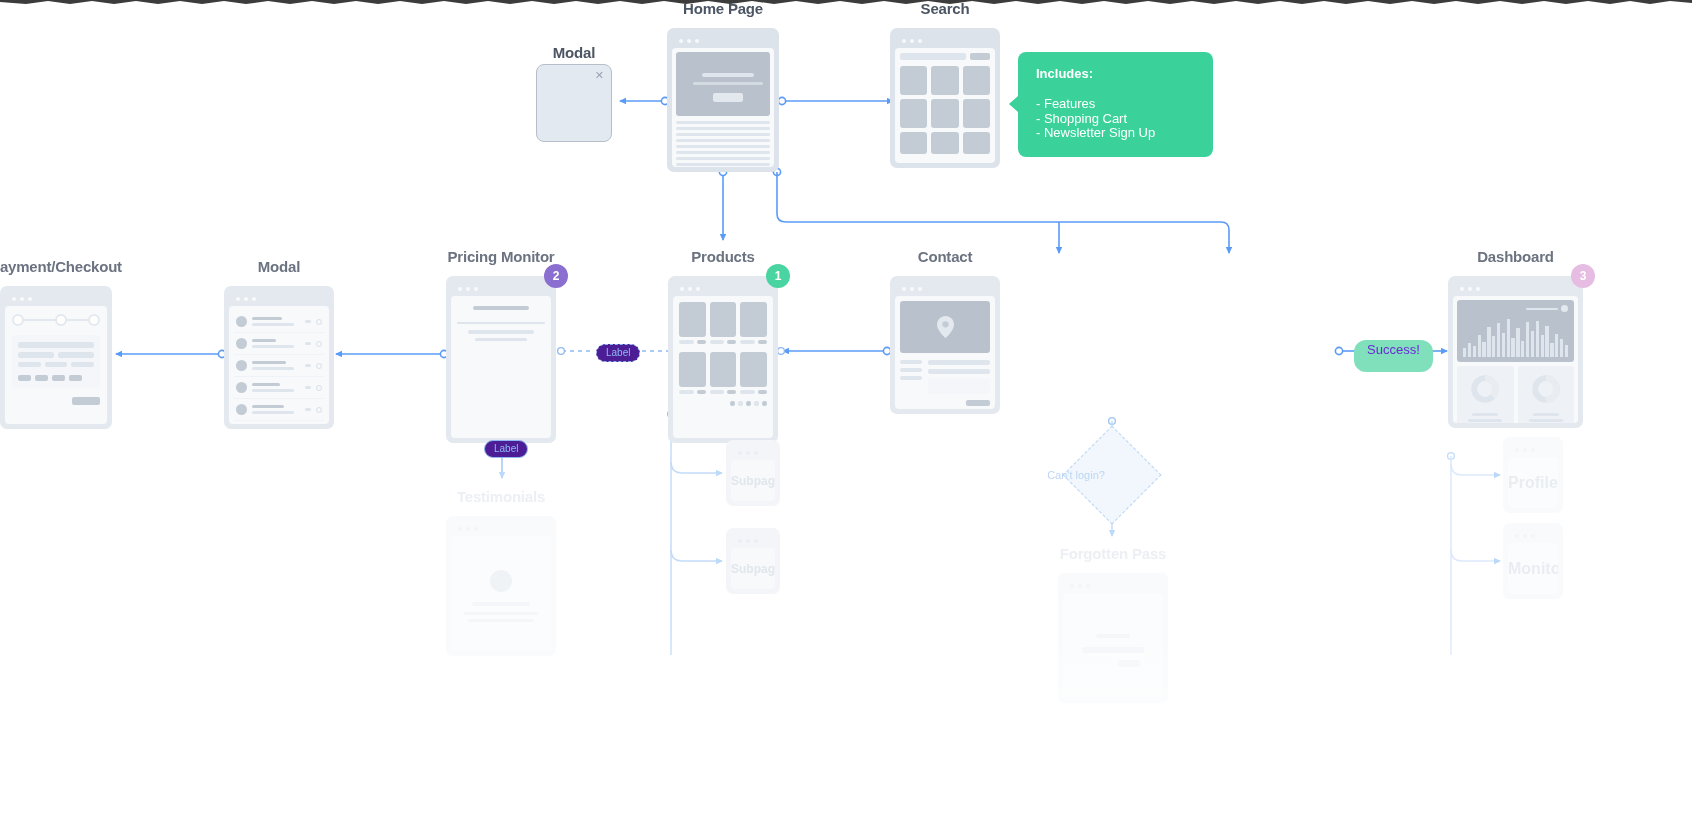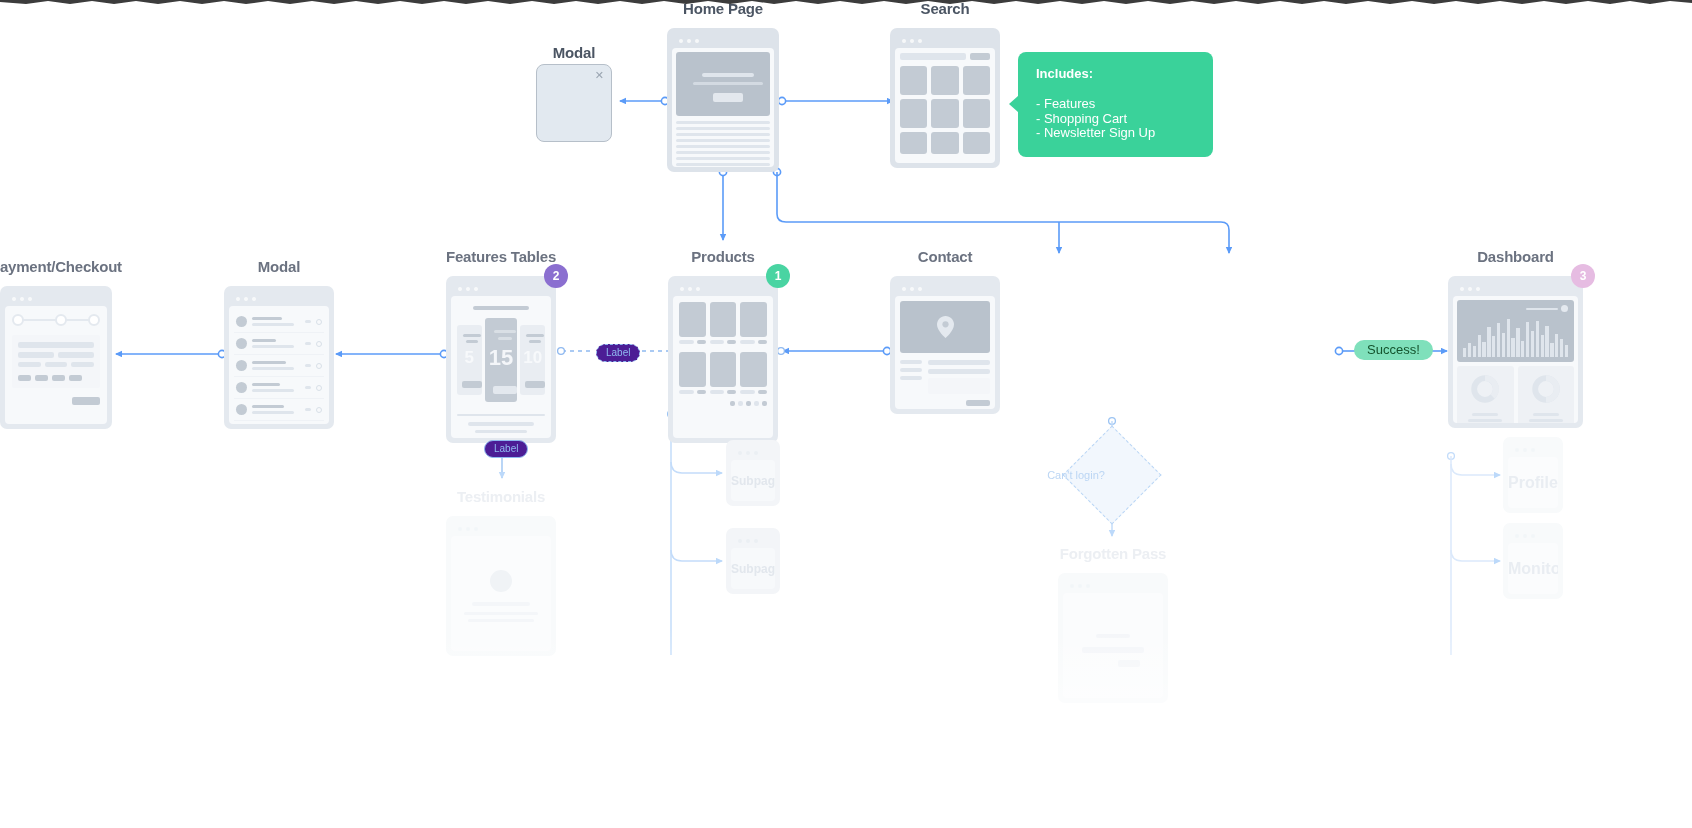--- a/index.html
+++ b/index.html
@@ -69,22 +69,22 @@
 
   
   .pill {
     position:absolute; z-index:4;
     background:#4c1d95; border:1px solid #8fb9f0; border-radius:10px;
     color:#8fb9f0; font-size:10px; padding:1px 9px 2px;
     line-height:13px; white-space:nowrap;
   }
   .pill.dashed { border-style:dashed; }
   .pill.success {
-    background:#7fe0bb; border:none; color:#14532d;
-    font-size:13px; border-radius:12px; padding:3px 13px 4px;
+    background:#7fe0bb; border:none; color:#6d28d9;
+    font-size:13px; border-radius:12px; padding:3px 13px 16px;
   }
 
   
   .diamond {
     position:absolute; z-index:4;
     width:70px; height:70px;
     background:#f2f7fd; border:1px dashed #b9d5f5;
     transform:rotate(45deg);
   }
   .diamond-label {
@@ -386,51 +386,31 @@
             
             
           </div>
         </div>
 
       </div>
     </div>
   </div>
 
   <div class="node" style="left:446px; top:248px; width:110px;">
-    <div class="node-title" style="top:0;">Features Tables</div>
+    <div class="node-title" style="top:0;">Pricing Monitor</div>
     <div style="position:relative; margin-top:28px;">
       <div class="badge purple" style="right:-12px; top:-12px;">2</div>
       <div class="card light" style="width:110px; height:167px;">
         <div class="bar">
           <span class="dot"></span>
           <span class="dot"></span>
           <span class="dot"></span>
         </div>
         <div class="body" style="padding:7px 6px;">
           <div class="blk d" style="width:56px;height:4px;margin:3px auto 8px;"></div>
-          <div style="display:flex; gap:3px; align-items:center; justify-content:center;">
-            <div class="blk" style="width:30px;height:70px;border-radius:3px;background:#e9edf2;position:relative;">
-              <div class="blk d" style="position:absolute;left:6px;top:9px;width:18px;height:3px;"></div>
-              <div class="blk d" style="position:absolute;left:9px;top:15px;width:12px;height:3px;"></div>
-              <div style="position:absolute;left:0;right:0;top:23px;text-align:center;font-size:17px;font-weight:bold;color:#f7f9fb;">5</div>
-              <div class="blk d" style="position:absolute;left:5px;bottom:7px;width:20px;height:7px;"></div>
-            </div>
-            <div class="blk" style="width:40px;height:84px;border-radius:3px;background:#c3cbd4;position:relative;">
-              <div class="blk" style="position:absolute;left:9px;top:12px;width:22px;height:3px;background:#d9dfe5;"></div>
-              <div class="blk" style="position:absolute;left:13px;top:19px;width:14px;height:3px;background:#d9dfe5;"></div>
-              <div style="position:absolute;left:0;right:0;top:27px;text-align:center;font-size:22px;font-weight:bold;color:#f4f6f9;">15</div>
-              <div class="blk" style="position:absolute;left:8px;bottom:8px;width:24px;height:8px;background:#e3e8ee;"></div>
-            </div>
-            <div class="blk" style="width:30px;height:70px;border-radius:3px;background:#e9edf2;position:relative;">
-              <div class="blk d" style="position:absolute;left:6px;top:9px;width:18px;height:3px;"></div>
-              <div class="blk d" style="position:absolute;left:9px;top:15px;width:12px;height:3px;"></div>
-              <div style="position:absolute;left:0;right:0;top:23px;text-align:center;font-size:17px;font-weight:bold;color:#f7f9fb;">10</div>
-              <div class="blk d" style="position:absolute;left:5px;bottom:7px;width:20px;height:7px;"></div>
-            </div>
-          </div>
           <div class="blk" style="height:2px;margin-top:12px;"></div>
           <div class="blk" style="width:66px;height:4px;margin:6px auto 4px;"></div>
           <div class="blk" style="width:52px;height:3px;margin:0 auto;"></div>
         </div>
       </div>
     </div>
   </div>
 
   <div class="pill dashed" style="left:596px; top:344px;">Label</div>
 

